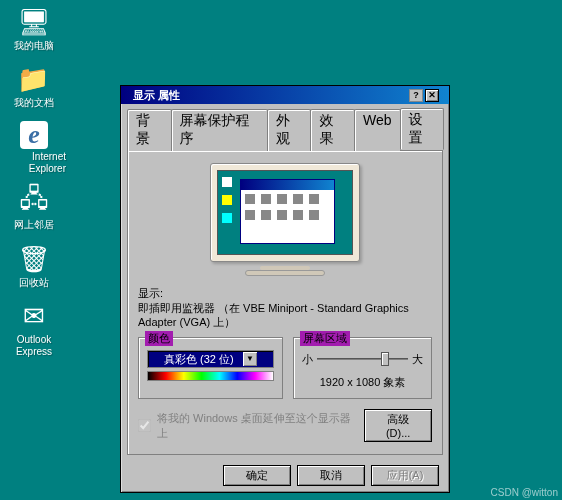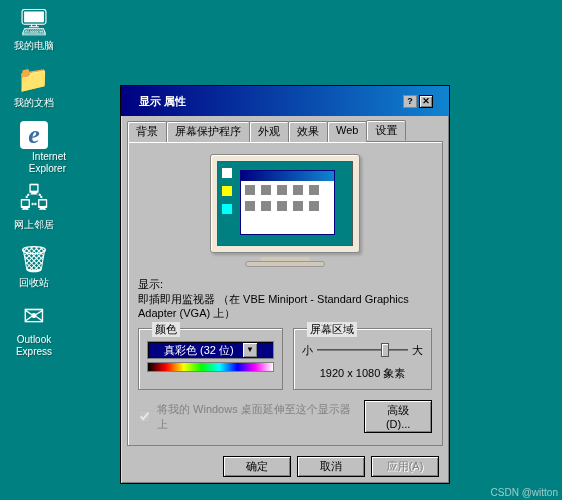--- a/index.html
+++ b/index.html
@@ -5,27 +5,27 @@
 * { box-sizing: border-box; margin: 0; padding: 0; font-family: "Microsoft YaHei", Tahoma, sans-serif; }
 body { width: 562px; height: 500px; background: #008080; overflow: hidden; position: relative; font-size: 11px; }
 
 
 .desktop-icon { position: absolute; width: 64px; text-align: center; color: white; cursor: pointer; }
 .desktop-icon .ic { width: 32px; height: 32px; margin: 0 auto 2px; display: flex; align-items: center; justify-content: center; }
 .desktop-icon .lbl { font-size: 10px; line-height: 12px; text-shadow: 1px 1px 1px rgba(0,0,0,.3); }
 
 
 .window { position: absolute; left: 120px; top: 85px; width: 330px; background: #c0c0c0; border: 1px solid #000; box-shadow: inset 1px 1px 0 #dfdfdf, inset -1px -1px 0 #808080; }
-.titlebar { height: 30px; background: linear-gradient(to right, #000080, #1084d0); color: white; display: flex; align-items: center; padding: 0 16px; font-size: 11px; font-weight: bold; }
+.titlebar { height: 18px; background: linear-gradient(to right, #000080, #1084d0); color: white; display: flex; align-items: center; padding: 0 10px; font-size: 11px; font-weight: bold; }
 .titlebar .title { flex: 1; padding-left: 2px; }
 .titlebar .wbtn { width: 14px; height: 13px; background: #c0c0c0; border: 1px solid #000; box-shadow: inset 1px 1px 0 #fff, inset -1px -1px 0 #808080; margin-left: 2px; color: black; font-size: 9px; line-height: 10px; text-align: center; font-family: Arial; font-weight: bold; cursor: pointer; }
 .titlebar .q { box-shadow: none; border-color:#888; background:#c0c0c0; }
 
 .tabs { display: flex; padding: 4px 6px 0 6px; position: relative; }
-.tab { padding: 2px 8px; background: #c0c0c0; border: 1px solid #808080; border-bottom: none; border-top-left-radius: 2px; border-top-right-radius: 2px; box-shadow: inset 1px 1px 0 #fff; font-size: 11px; margin-right: -1px; cursor: pointer; position: relative; top: 1px; }
+.tab { padding: 2px 8px; background: #c0c0c0; border: 1px solid #808080; border-bottom: none; border-top-left-radius: 2px; border-top-right-radius: 2px; box-shadow: inset 1px 1px 0 #fff; font-size: 14px; margin-right: -1px; cursor: pointer; position: relative; top: 1px; }
 .tab.active { background: #c0c0c0; z-index: 2; border-bottom: 1px solid #c0c0c0; top: 0; }
 .panel { margin: 0 6px 4px 6px; border: 1px solid #808080; box-shadow: inset 1px 1px 0 #fff; padding: 8px 10px 12px; background: #c0c0c0; }
 
 
 .monitor-wrap { text-align: center; padding: 4px 0 10px; }
 .monitor { display: inline-block; width: 150px; background: #f0e8d8; border: 1px solid #888; border-radius: 3px; padding: 6px; box-shadow: inset 1px 1px 0 #fff, 2px 2px 3px rgba(0,0,0,.2); }
 .screen { width: 100%; height: 85px; background: #008080; border: 1px solid #555; position: relative; }
 .innerwin { position: absolute; left: 22px; top: 8px; width: 95px; height: 65px; background: #fff; border: 1px solid #000080; }
 .innerwin .ib { height: 10px; background: linear-gradient(to right, #000080, #1084d0); }
 .innerwin .icons { display: flex; flex-wrap: wrap; padding: 4px; gap: 6px; }
@@ -33,21 +33,21 @@
 .screen .di { position:absolute; width:10px; height:10px; left:4px; }
 .base { width: 50px; height: 4px; margin: 2px auto 0; background: #d0c8b8; border-radius: 2px; }
 .foot { width: 80px; height: 6px; margin: 0 auto; background: #d0c8b8; border-radius: 3px; border: 1px solid #999; }
 
 .disp-label { font-size: 11px; }
 .disp-value { font-size: 11px; line-height: 14px; }
 
 
 .groups { display: flex; gap: 10px; margin-top: 8px; }
 .group { border: 1px solid #808080; box-shadow: inset 1px 1px 0 #fff; position: relative; padding: 12px 8px 8px; flex: 1; }
-.group .glbl { position: absolute; top: -7px; left: 13px; background: #e5e5e5; padding: 0 3px; font-size: 11px; }
+.group .glbl { position: absolute; top: -7px; left: 6px; background: #a21caf; padding: 0 3px; font-size: 11px; }
 
 .dropdown { width: 100%; height: 18px; background: #000080; color: white; border: 1px solid #808080; box-shadow: inset 1px 1px 0 #000; padding: 0 16px; font-size: 11px; display: flex; align-items: center; justify-content: space-between; cursor: pointer; }
 .dropdown .arr { width: 14px; height: 14px; background: #c0c0c0; color: black; text-align: center; line-height: 14px; box-shadow: inset 1px 1px 0 #fff, inset -1px -1px 0 #808080; font-size: 8px; }
 .palette { height: 10px; margin-top: 3px; background: linear-gradient(to right, black, red, yellow, lime, cyan, blue, magenta, white); border: 1px solid #808080; }
 
 .slider-row { display: flex; align-items: center; gap: 4px; font-size: 11px; }
 .slider-track { flex: 1; height: 18px; position: relative; }
 .slider-track .line { position: absolute; top: 8px; left: 0; right: 0; height: 2px; background: #808080; box-shadow: inset 0 1px 0 #555; }
 .slider-track .thumb { position: absolute; top: 2px; left: 70%; width: 8px; height: 14px; background: #c0c0c0; border: 1px solid #555; box-shadow: inset 1px 1px 0 #fff; cursor: pointer; }
 .res-val { text-align: center; font-size: 11px; margin-top: 7px; }

